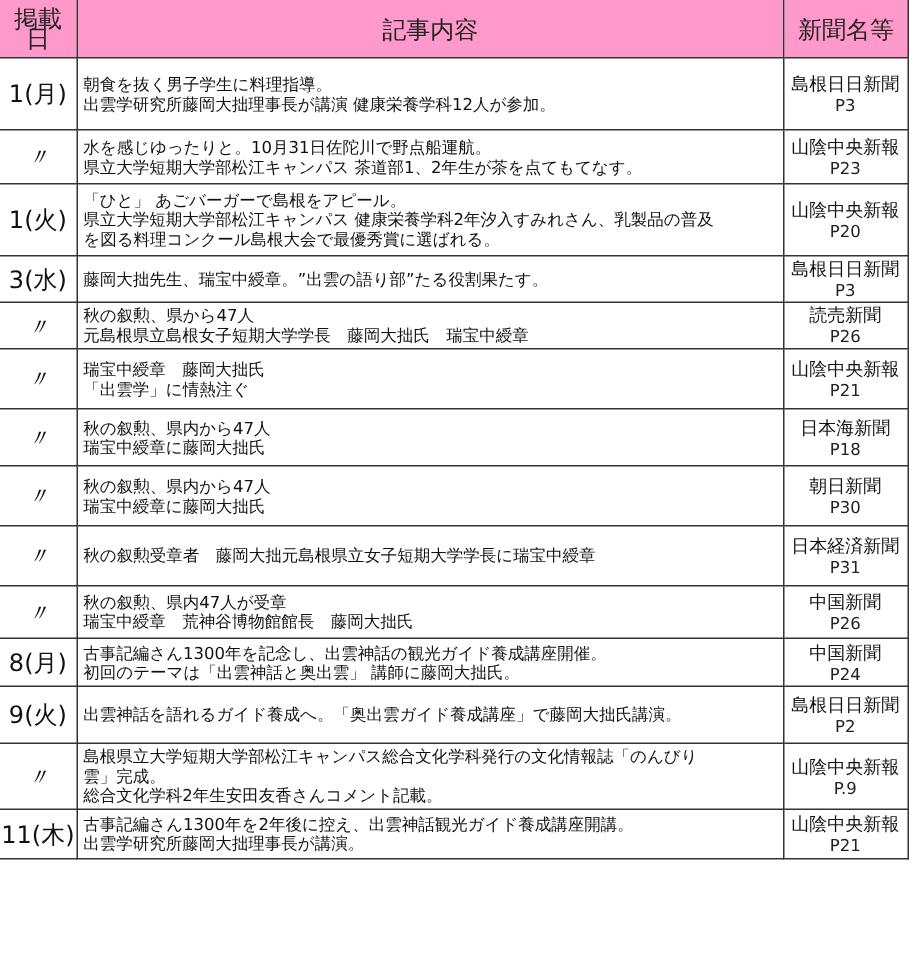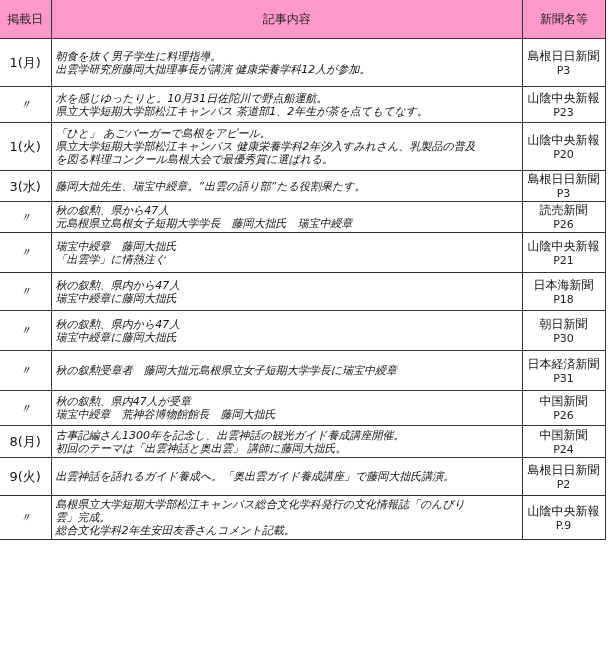--- a/index.html
+++ b/index.html
@@ -1,27 +1,27 @@
 <!DOCTYPE html>
 <html><head>
   <meta charset="utf-8">
   <style>
     html, body { margin: 0; padding: 0; background: #ffffff; }
     body { width: 610px; height: 648px; overflow: hidden; position: relative;
            font-family: "DejaVu Sans", "Liberation Sans", sans-serif; color: #111; }
     table { border-collapse: collapse; table-layout: fixed; position: absolute; left: 0; top: 0; width: 606px; }
     td, th { border: 1px solid #333; padding: 0 3px; font-size: 11px; line-height: 13px;
              vertical-align: middle; overflow: hidden; font-weight: normal; }
-    thead th { background: #ff99cc; height: 38px; font-size: 12px; text-align: center; color: #222;
+    thead th { background: #ff99cc; height: 38px; font-size: 16px; text-align: center; color: #222;
                border-top: none; }
     thead th:first-child { border-left: none; }
-    tbody td:first-child { border-left: none; text-align: center; font-size: 13px; padding: 0; }
+    tbody td:first-child { border-left: none; text-align: center; font-size: 16px; padding: 0; }
     .col-date { width: 51px; }
     .col-news { width: 83px; }
-    td.content { text-align: left; padding-left: 4px; font-style: italic; }
+    td.content { text-align: left; padding-left: 4px; }
     td.paper { text-align: center; font-size: 12px; line-height: 16px; padding-left: 2px; }
     td.paper .pg { font-size: 11px; line-height: 14px; display: block; color: #222; }
     .ditto { font-size: 10px; font-style: italic; }
     .line { display: block; white-space: nowrap; }
   </style>
 </head>
 <body>
 
 <table>
   <colgroup>
@@ -172,14 +172,25 @@
         <td class="content">
           <span class="line">島根県立大学短期大学部松江キャンパス総合文化学科発行の文化情報誌「のんびり</span>
           <span class="line">雲」完成。</span>
           <span class="line">総合文化学科2年生安田友香さんコメント記載。</span>
         </td>
         <td class="paper">
           <span class="line">山陰中央新報</span>
           <span class="pg">P.9</span>
         </td>
       </tr>
+      <tr style="height: 33px;">
+        <td>11(木)</td>
+        <td class="content">
+          <span class="line">古事記編さん1300年を2年後に控え、出雲神話観光ガイド養成講座開講。</span>
+          <span class="line">出雲学研究所藤岡大拙理事長が講演。</span>
+        </td>
+        <td class="paper">
+          <span class="line">山陰中央新報</span>
+          <span class="pg">P21</span>
+        </td>
+      </tr>
     </tbody>
 </table>
 
 </body></html>

